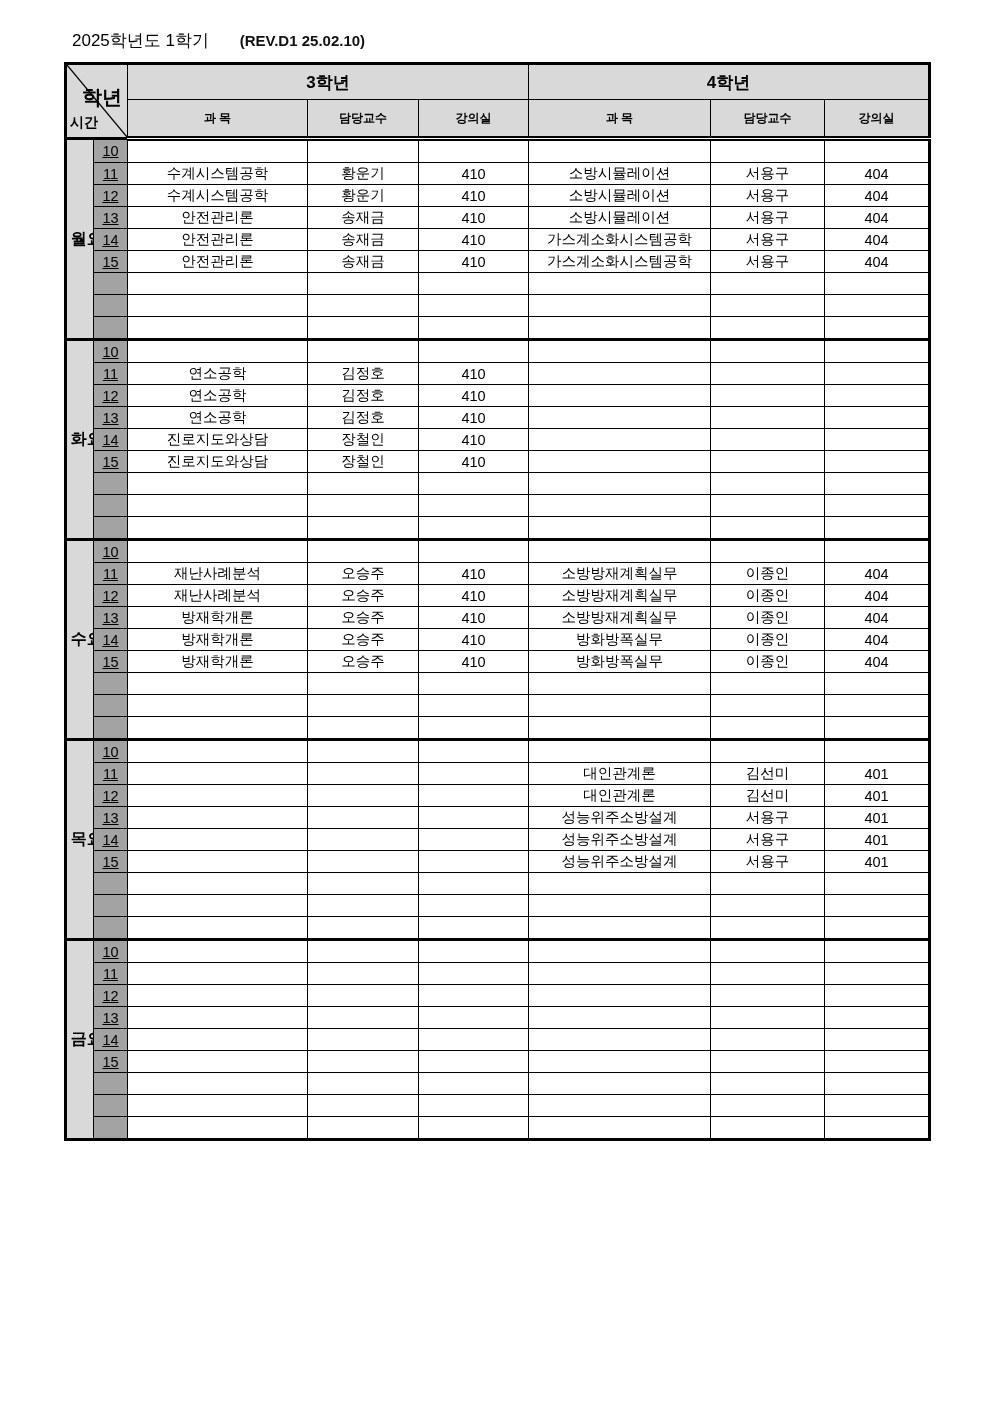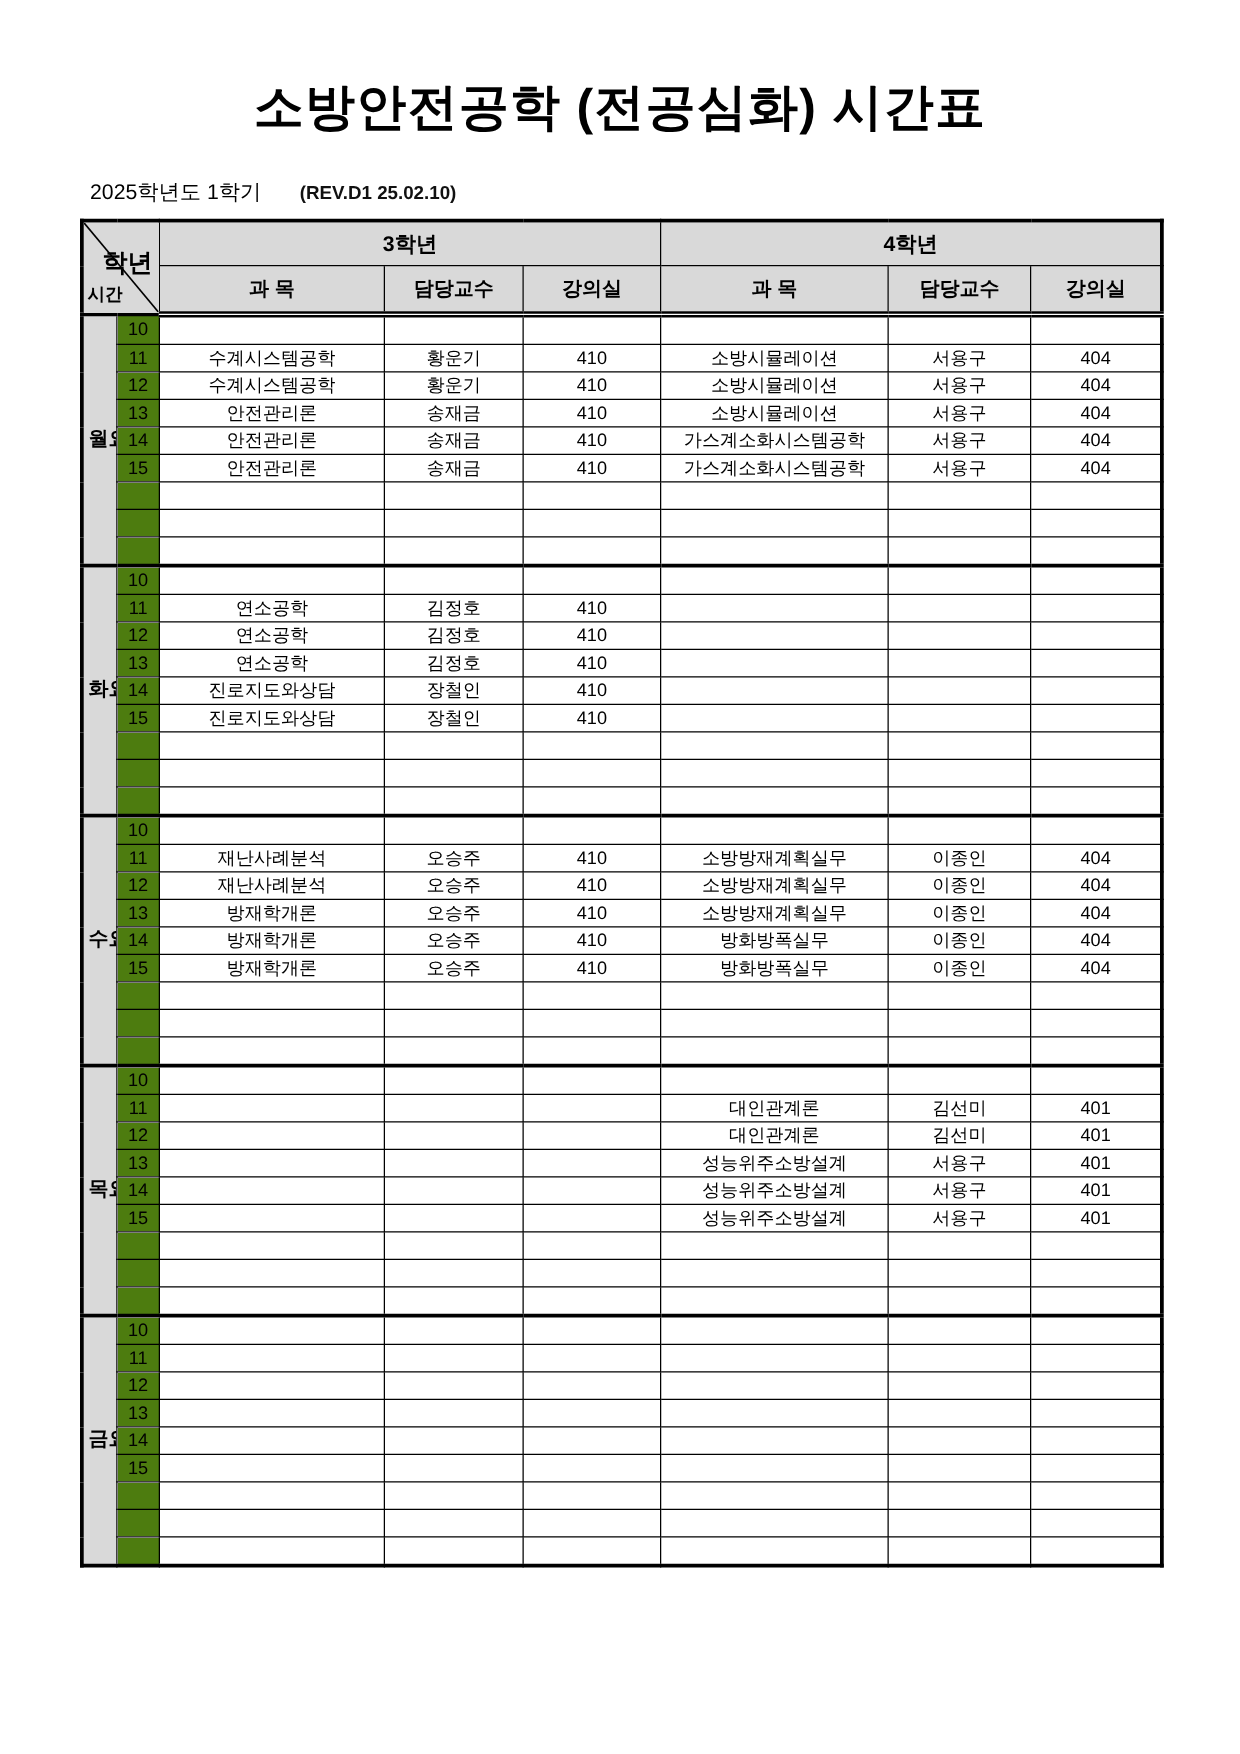--- a/index.html
+++ b/index.html
@@ -35,42 +35,41 @@
     width:864px; margin-left:64px;
     border:3px solid #000;
   }
   .timetable td, .timetable th {
     border:1px solid #000; padding:0 2px;
     font-size:14.5px; font-weight:400; text-align:center;
     overflow:hidden; white-space:nowrap; height:21px;
   }
   .timetable thead th { background:#d9d9d9; font-weight:700; }
   .hdr-grade th { height:34px; font-size:17px; }
-  .hdr-cols th { height:36px; font-size:16px; border-bottom:5px double #000; }
+  .hdr-cols th { height:36px; font-size:12px; border-bottom:5px double #000;font-family:Liberation Serif, serif; }
   .subject-hdr { white-space:pre; }
 
   .corner-cell { position:relative; padding:0; }
   .corner-cell svg { position:absolute; left:0; top:0; width:100%; height:100%; }
   .corner-top { position:absolute; top:19px; right:5px; font-size:20px; font-weight:700; }
   .corner-bottom { position:absolute; bottom:5px; left:3px; font-size:14px; font-weight:700;text-align:center; }
 
   .day-cell { background:#d9d9d9; vertical-align:middle; }
   .vtext {
     display:inline-block; width:1.15em; word-break:break-all;
     line-height:2.15; font-weight:700; font-size:16px;
   }
-  .time-cell { background:#4d7c0f; font-weight:700; font-size:15px; }
+  .time-cell { background:#a3a3a3; font-weight:700; font-size:15px;text-decoration:underline; }
   tr.block-start td { border-top:3px solid #000; }
 </style>
 </head>
 <body>
 
 <div class="page">
 
-  <h1 class="title">소방안전공학 (전공심화) 시간표</h1>
 
   <div class="meta-row">
     <div class="meta-left">
       <span class="semester">2025학년도 1학기</span>
       <span class="revision">(REV.D1 25.02.10)</span>
     </div>
   </div>
 
   <table class="timetable">
     <colgroup>

